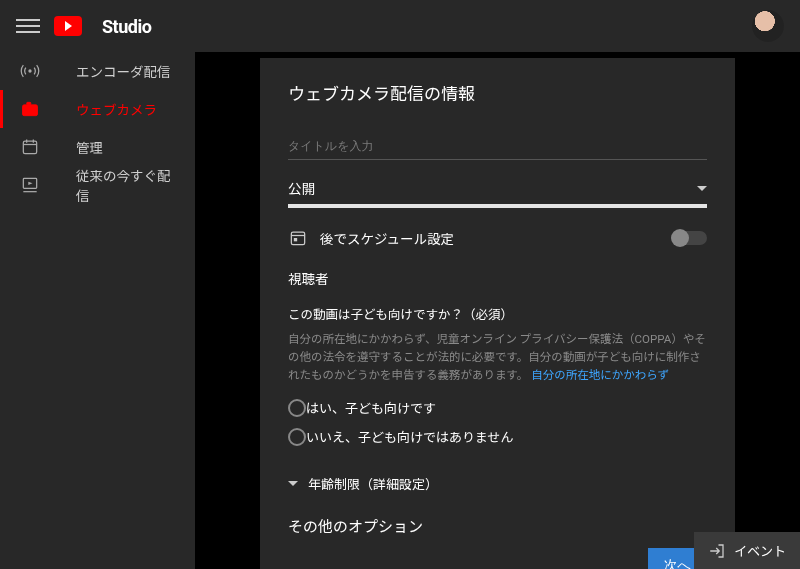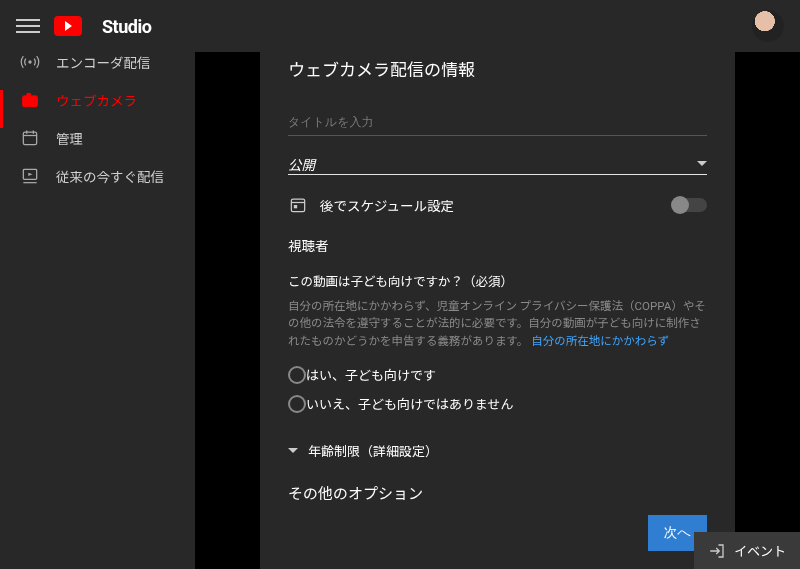--- a/index.html
+++ b/index.html
@@ -15,35 +15,35 @@
   .yt-badge { width: 28px; height: 20px; background: #ff0000; border-radius: 4px; display: flex; align-items: center; justify-content: center; }
   .yt-triangle { width: 0; height: 0; border-left: 7px solid #fff; border-top: 5px solid transparent; border-bottom: 5px solid transparent; margin-left: 1px; }
   .logo-text { font-weight: 700; font-size: 18px; letter-spacing: -0.5px; }
   .avatar { width: 32px; height: 32px; border-radius: 50%; background: radial-gradient(circle at 40% 35%, #e6bfa8 0 35%, #222 36%); }
 
   
   .body { flex: 1; display: flex; min-height: 0; }
 
   
   .sidebar { width: 195px; background: #282828; display: flex; flex-direction: column; }
-  .side-item { display: flex; padding: 0 20px; height: 38px; font-size: 13.5px; color: #d0d0d0; cursor: pointer; gap: 16px; position: relative; }
+  .side-item { display: flex; align-items: center; padding: 0 20px; height: 38px; font-size: 13.5px; color: #d0d0d0; cursor: pointer; gap: 36px; position: relative; }
   .side-item.active { color: #ff0000; }
   .side-item.active::before { content: ""; position: absolute; left: 0; top: 0; bottom: 0; width: 3px; background: #ff0000; }
   .side-icon { width: 20px; height: 20px; display: flex; align-items: center; justify-content: center; flex-shrink: 0; }
   .side-icon svg { width: 20px; height: 20px; }
   .white-stroke { stroke: #aaa; fill: none; stroke-width: 1.5; }
   .active .side-icon svg * { stroke: #ff0000; fill: #ff0000; }
 
   
-  .main { flex: 1; background: #000; position: relative; display: flex; justify-content: center; align-items: flex-end; }
+  .main { flex: 1; background: #000; position: relative; display: flex; justify-content: center; }
   .panel { margin-top: 6px; width: 475px; background: #282828; padding: 22px 28px 18px; display: flex; flex-direction: column; }
   .panel-title { font-size: 17px; font-weight: 400; margin-bottom: 28px; }
   .title-input { width: 100%; background: transparent; border: none; border-bottom: 1px solid #555; color: #fff; font-size: 12px; padding: 6px 0; margin-bottom: 18px; outline: none; }
   .title-input::placeholder { color: #7a7a7a; }
-  .visibility-row { display: flex; align-items: center; justify-content: space-between; border-bottom: 1px solid #e5e5e5; margin-bottom: 20px; cursor: pointer; font-style: italic; }
+  .visibility-row { display: flex; align-items: center; justify-content: space-between; border-bottom: 4px solid #e5e5e5; padding-bottom: 6px; margin-bottom: 20px; cursor: pointer; }
   .vis-label { font-size: 13.5px; }
   .dropdown-caret { width: 0; height: 0; border-left: 5px solid transparent; border-right: 5px solid transparent; border-top: 5px solid #ccc; }
   .schedule-row { display: flex; align-items: center; justify-content: space-between; margin-bottom: 20px; }
   .schedule-left { display: flex; align-items: center; gap: 12px; }
   .calendar-icon { width: 20px; height: 20px; }
   .sched-label { font-size: 13.5px; }
   .toggle { width: 34px; height: 14px; background: #444; border-radius: 7px; position: relative; cursor: pointer; }
   .toggle::after { content: ""; position: absolute; width: 18px; height: 18px; border-radius: 50%; background: #888; left: -2px; top: -2px; }
   .section-label { font-size: 13.5px; margin-bottom: 16px; }
   .question { font-size: 12.5px; margin-bottom: 8px; }

